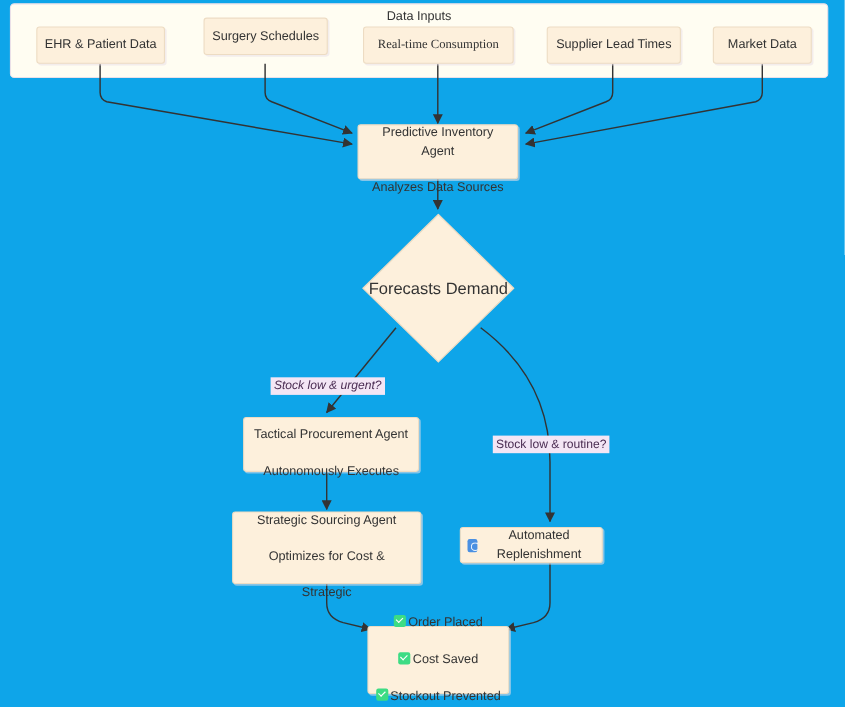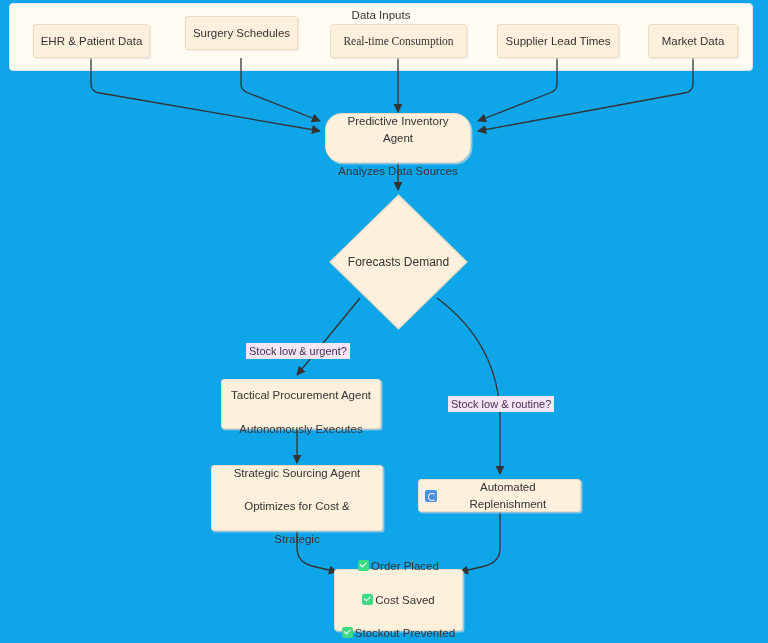--- a/index.html
+++ b/index.html
@@ -54,21 +54,21 @@
     align-items: center;
     justify-content: center;
   }
   .diamond-shape {
     position: absolute;
     left: 0; top: 0; width: 100%; height: 100%;
   }
   .diamond-label {
     position: relative;
     z-index: 2;
-    font-size: 12px;
+    font-size: 15px;
     color: #333333;
     text-align: center;
   }
   .edge-label {
     position: absolute;
     background: #f3e6f5;
     color: #4a2c52;
     font-size: 11px;
     padding: 1px 3px;
     white-space: nowrap;
@@ -162,35 +162,35 @@
   </div>
 
   <div class="node" style="left:497px; top:24px; width:122px; height:34px;">
     <span class="lines">Supplier Lead Times</span>
   </div>
 
   <div class="node" style="left:648px; top:24px; width:90px; height:34px;">
     <span class="lines">Market Data</span>
   </div>
 
-  <div class="node" style="left:325px; top:113px; width:146px; height:50px;border-radius:17px;">
+  <div class="node" style="left:325px; top:113px; width:146px; height:50px;">
     <span class="lines">
       <span>Predictive Inventory Agent</span><br>
       <span>Analyzes Data Sources</span>
     </span>
   </div>
 
   <div class="diamond-wrap" style="left:329px; top:194px; width:139px; height:136px;">
     <svg class="diamond-shape" viewBox="0 0 139 136" preserveAspectRatio="none">
       <polygon points="69.5,1 138,68 69.5,135 1,68" fill="#fdf0dc" stroke="#eddcc3" stroke-width="1.2"></polygon>
     </svg>
     <span class="diamond-label">Forecasts Demand</span>
   </div>
 
-  <div class="edge-label" style="left:246px; top:343px;">
+  <div class="edge-label" style="left:246px; top:343px;font-style:italic;">
     <span>Stock low &amp; urgent?</span>
   </div>
 
   <div class="edge-label" style="left:448px; top:396px;">
     <span>Stock low &amp; routine?</span>
   </div>
 
   <div class="node" style="left:221px; top:379px; width:160px; height:50px;">
     <span class="lines">
       <span>Tactical Procurement Agent</span><br>
@@ -199,21 +199,21 @@
   </div>
 
   <div class="node" style="left:211px; top:465px; width:172px; height:66px;">
     <span class="lines">
       <span>Strategic Sourcing Agent</span><br>
       <span>Optimizes for Cost &amp;</span><br>
       <span>Strategic</span>
     </span>
   </div>
 
-  <div class="node" style="left:418px; top:479px; width:163px; height:33px;">
+  <div class="node" style="left:418px; top:479px; width:130px; height:33px;">
     <span class="lines" style="display:flex; align-items:center; justify-content:center;">
       <span class="badge-icon"></span>
       <span>Automated Replenishment</span>
     </span>
   </div>
 
   <div class="node" style="left:334px; top:569px; width:129px; height:62px;">
     <span class="lines" style="text-align:center;">
       <span class="res-line">
         <span class="chk"></span><span>Order Placed</span>

